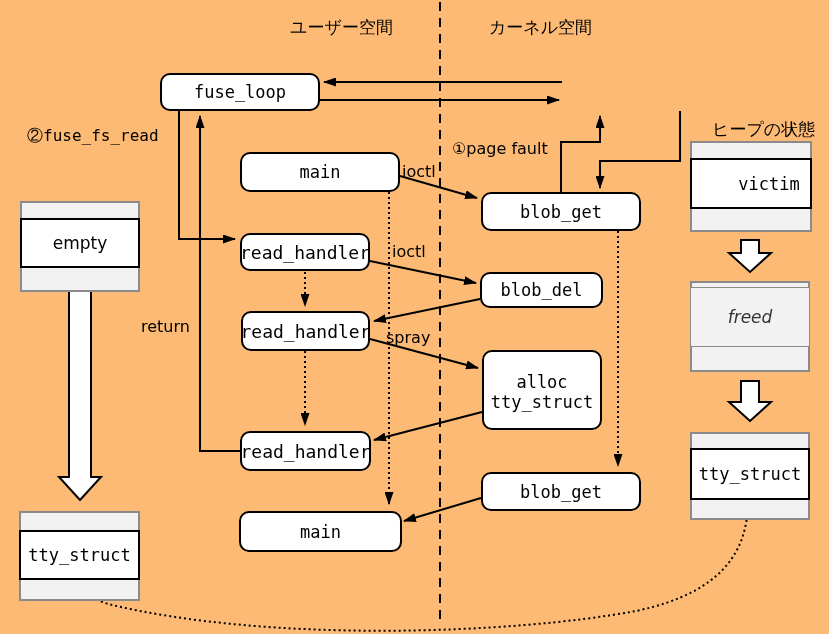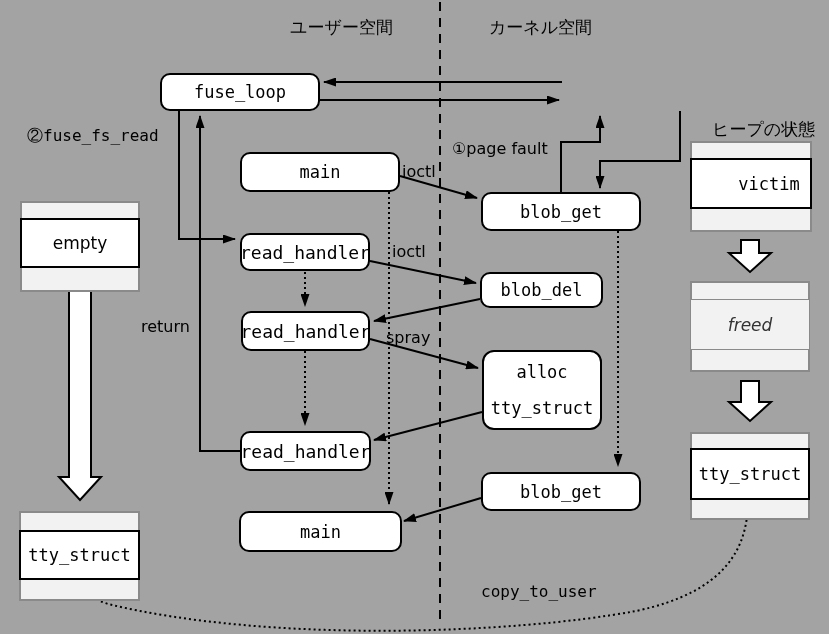--- a/index.html
+++ b/index.html
@@ -1,23 +1,23 @@
 <!DOCTYPE html>
 <html lang="ja"><head>
 <meta charset="utf-8">
 <style>
   html,body{margin:0;padding:0;background:#fff;}
-  .stage{position:relative;width:829px;height:634px;background:#a3a3a3;overflow:hidden;
+  .stage{position:relative;width:829px;height:634px;background:#fdba74;overflow:hidden;
          font-family:"DejaVu Sans",sans-serif;color:#000;}
   .wires{position:absolute;left:0;top:0;z-index:0;}
   .node{position:absolute;box-sizing:border-box;background:#fff;border:2px solid #000;
         border-radius:10px;display:flex;align-items:center;justify-content:center;
         font-family:"DejaVu Sans Mono",monospace;font-size:17px;z-index:2;}
   .node.small{font-size:18px;}
-  .node.two-line{flex-direction:column;justify-content:space-between;padding:10px 0;border-radius:12px;}
+  .node.two-line{flex-direction:column;justify-content:space-between;padding:20px 0;}
   .membox{position:absolute;box-sizing:border-box;background:#f2f2f2;border:2px solid #8a8a8a;z-index:2;}
   .memcell{position:absolute;left:-2px;right:-2px;box-sizing:border-box;background:#fff;
            border:2px solid #000;display:flex;align-items:center;justify-content:center;
            font-family:"DejaVu Sans Mono",monospace;font-size:17px;}
   .memcell.freed{background:#f2f2f2;border:1px solid #8a8a8a;
            font-family:"DejaVu Sans",sans-serif;font-style:italic;color:#333;}
   .memcell.sans{font-family:"DejaVu Sans",sans-serif;}
   .lbl{position:absolute;font-size:16px;white-space:nowrap;z-index:3;}
   .lbl.mono{font-family:"DejaVu Sans Mono",monospace;}
   .lbl.jp{font-size:17px;}
@@ -84,27 +84,26 @@
   </div>
   <div class="membox" style="left:19px;top:511px;width:121px;height:90px;">
     <div class="memcell" style="top:17px;height:50px;">tty_struct</div>
   </div>
 
   <div class="lbl jp" style="left:712px;top:118px;">ヒープの状態</div>
   <div class="membox" style="left:690px;top:141px;width:122px;height:91px;">
     <div class="memcell" style="top:15px;height:51px;padding-left:36px;">victim</div>
   </div>
   <div class="membox" style="left:690px;top:281px;width:120px;height:91px;">
-    <div class="memcell freed" style="top:16px;height:51px;">freed</div>
+    <div class="memcell freed" style="top:4px;height:60px;">freed</div>
   </div>
   <div class="membox" style="left:690px;top:432px;width:120px;height:88px;">
     <div class="memcell" style="top:14px;height:52px;">tty_struct</div>
   </div>
 
   <div class="lbl" style="left:452px;top:139px;">①page fault</div>
   <div class="lbl mono" style="left:27px;top:126px;">②fuse_fs_read</div>
   <div class="lbl" style="left:402px;top:162px;">ioctl</div>
   <div class="lbl" style="left:392px;top:242px;">ioctl</div>
   <div class="lbl" style="left:386px;top:328px;">spray</div>
   <div class="lbl" style="left:141px;top:317px;">return</div>
-  <div class="lbl mono" style="left:481px;top:582px;">copy_to_user</div>
 
 </div>
 
 </body></html>

